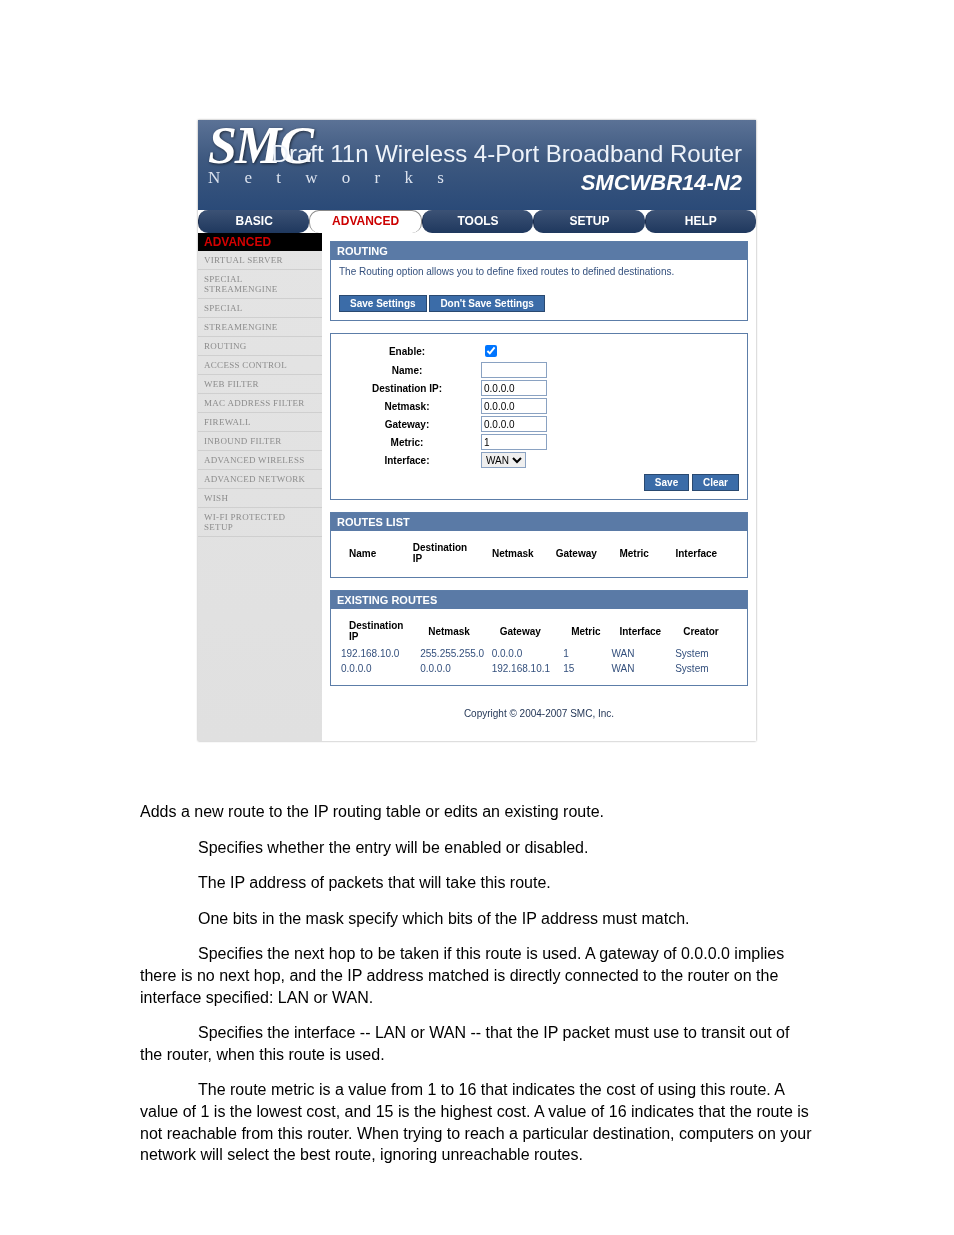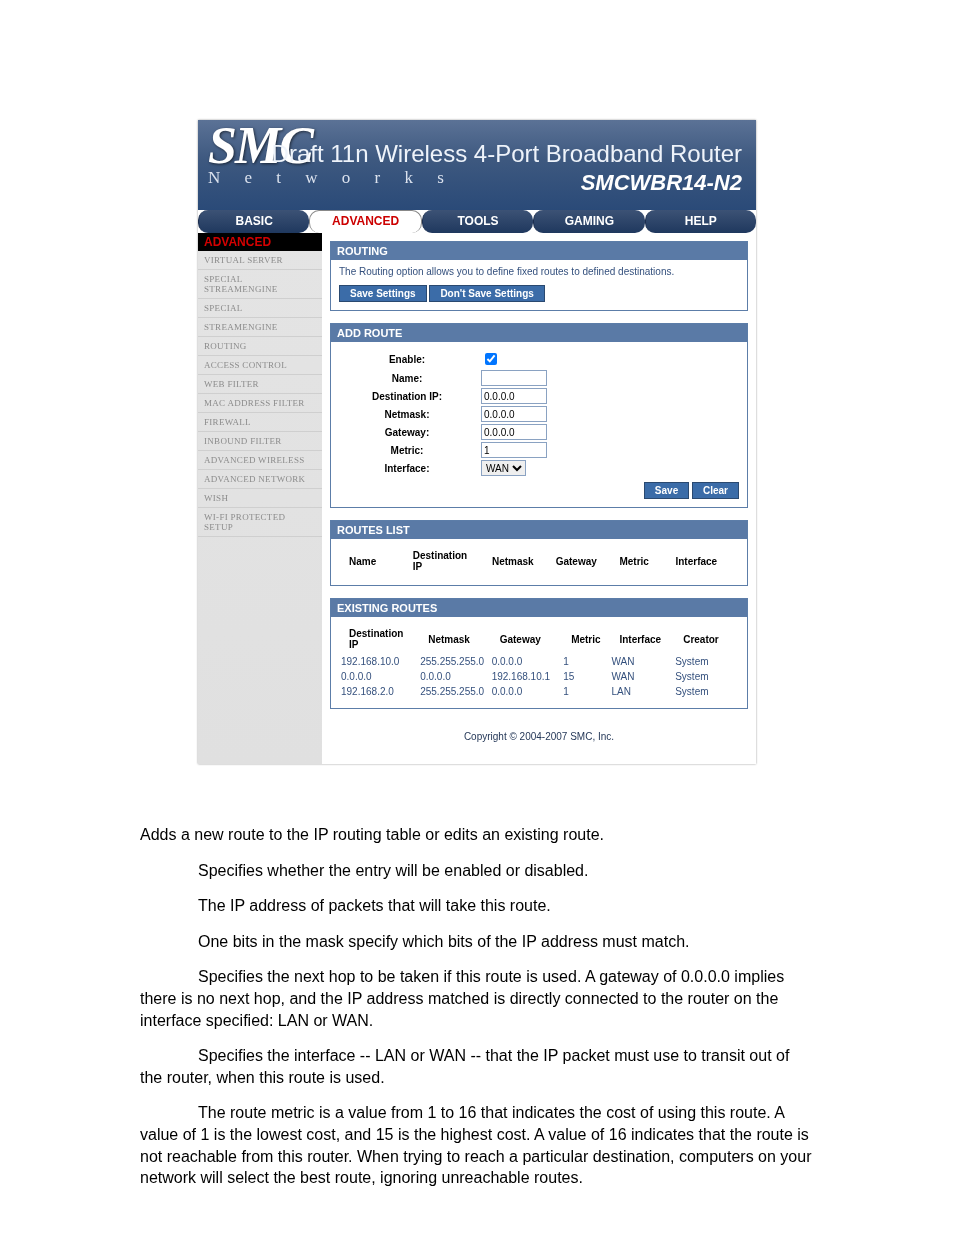--- a/index.html
+++ b/index.html
@@ -15,21 +15,21 @@
   .topnav div { flex:1; text-align:center; font-size:12px; font-weight:bold; line-height:22px; color:#fff; background:linear-gradient(#3c5275,#1f385e); border-left:1px solid #1b2e4f;border-radius:10px; }
   .topnav .sel { background:#fff; color:#cc0000; border:1px solid #888; border-bottom:none; line-height:20px; }
   .body-row { display:flex; background:#fff; }
   .sidebar { width:124px; background:linear-gradient(#e4e4e4,#e0e0e0); font-size:9px; color:#8c8c8c; }
   .side-head { background:#000; color:#d40000; font-size:12px; font-weight:bold; padding:2px 6px; }
   .side-item { padding:4px 6px; border-bottom:1px solid #cfcfcf; font-family:Liberation Serif, serif; font-size:9px; letter-spacing:.3px; cursor:pointer; }
   .content { flex:1; padding:8px 8px 10px 8px; font-size:10px; color:#253858; }
   .panel { border:1px solid #5c7da8; margin-bottom:12px; }
   .panel-head { background:#5a7aa6; color:#fff; font-size:11px; font-weight:bold; padding:3px 6px; }
   .panel-body { padding:6px 8px 8px 8px; }
-  .desc { font-size:10px; color:#34507d; margin-bottom:8px; }
+  .desc { font-size:10px; color:#34507d; margin-bottom:18px; }
   .btn-blue { display:inline-block; background:#3b6ca8; color:#fff; border:1px solid #2a4970; font-size:10px; font-weight:bold; padding:2px 10px; cursor:pointer; }
   .form-row { display:flex; align-items:center; margin:2px 0; }
   .form-label { width:136px; text-align:center; font-size:10px; font-weight:bold; color:#000; padding-right:6px; }
   .text-input { width:60px; height:14px; font-size:10px; border:1px solid #8aa2c2; padding:0 2px; }
   .select-sm { height:16px; font-size:10px; border:1px solid #8aa2c2; }
   .chk { width:12px; height:12px; }
   .center { text-align:right; margin-top:6px; }
   .list-head th, .list-head td { font-size:10px; font-weight:bold; color:#000; text-align:left; padding:3px 6px; }
   .data-table { width:100%; }
   .data-table th { font-size:10px; font-weight:bold; color:#000; text-align:left; padding:3px 8px; }
@@ -51,21 +51,21 @@
         <div class="logo-sub">N e t w o r k s</div>
       </div>
       <div class="banner-title">Draft 11n Wireless 4-Port Broadband Router</div>
       <div class="banner-model">SMCWBR14-N2</div>
     </div>
 
     <div class="topnav">
       <div>BASIC</div>
       <div class="sel">ADVANCED</div>
       <div>TOOLS</div>
-      <div>GAMING</div>
+      <div>SETUP</div>
       <div>HELP</div>
     </div>
 
     <div class="body-row">
       <div class="sidebar">
         <div class="side-head">ADVANCED</div>
         <div class="side-item">VIRTUAL SERVER</div>
         <div class="side-item">SPECIAL STREAMENGINE</div>
         <div class="side-item">SPECIAL</div>
         <div class="side-item">STREAMENGINE</div>
@@ -86,21 +86,20 @@
         <div class="panel">
           <div class="panel-head">ROUTING</div>
           <div class="panel-body">
             <div class="desc">The Routing option allows you to define fixed routes to defined destinations.</div>
             <span class="btn-blue">Save Settings</span>
             <span class="btn-blue">Don't Save Settings</span>
           </div>
         </div>
 
         <div class="panel">
-          <div class="panel-head">ADD ROUTE</div>
           <div class="panel-body">
             <div class="form-row">
               <div class="form-label">Enable:</div>
               <input type="checkbox" class="chk" checked="" style="">
             </div>
             <div class="form-row">
               <div class="form-label">Name:</div>
               <input class="text-input" style="">
             </div>
             <div class="form-row">
@@ -172,28 +171,20 @@
                 <td>System</td>
               </tr>
               <tr>
                 <td>0.0.0.0</td>
                 <td>0.0.0.0</td>
                 <td>192.168.10.1</td>
                 <td>15</td>
                 <td>WAN</td>
                 <td>System</td>
               </tr>
-              <tr>
-                <td>192.168.2.0</td>
-                <td>255.255.255.0</td>
-                <td>0.0.0.0</td>
-                <td>1</td>
-                <td>LAN</td>
-                <td>System</td>
-              </tr>
             </tbody>
               </table>
           </div>
         </div>
 
         <div class="copyright">Copyright © 2004-2007 SMC, Inc.</div>
       </div>
     </div>
   </div>
 

